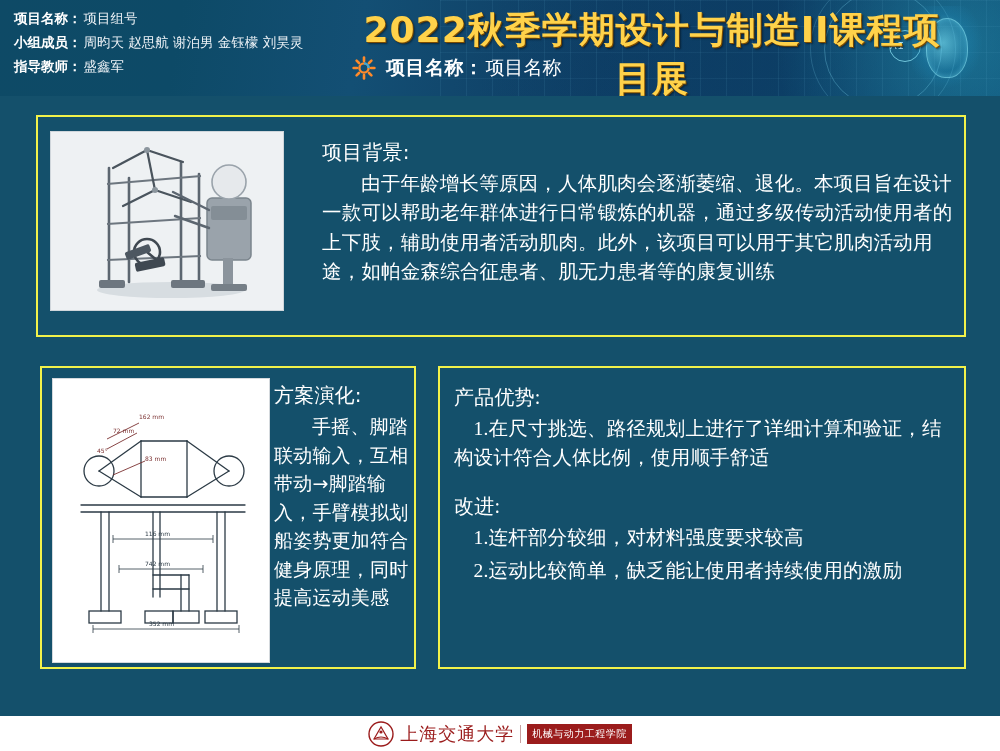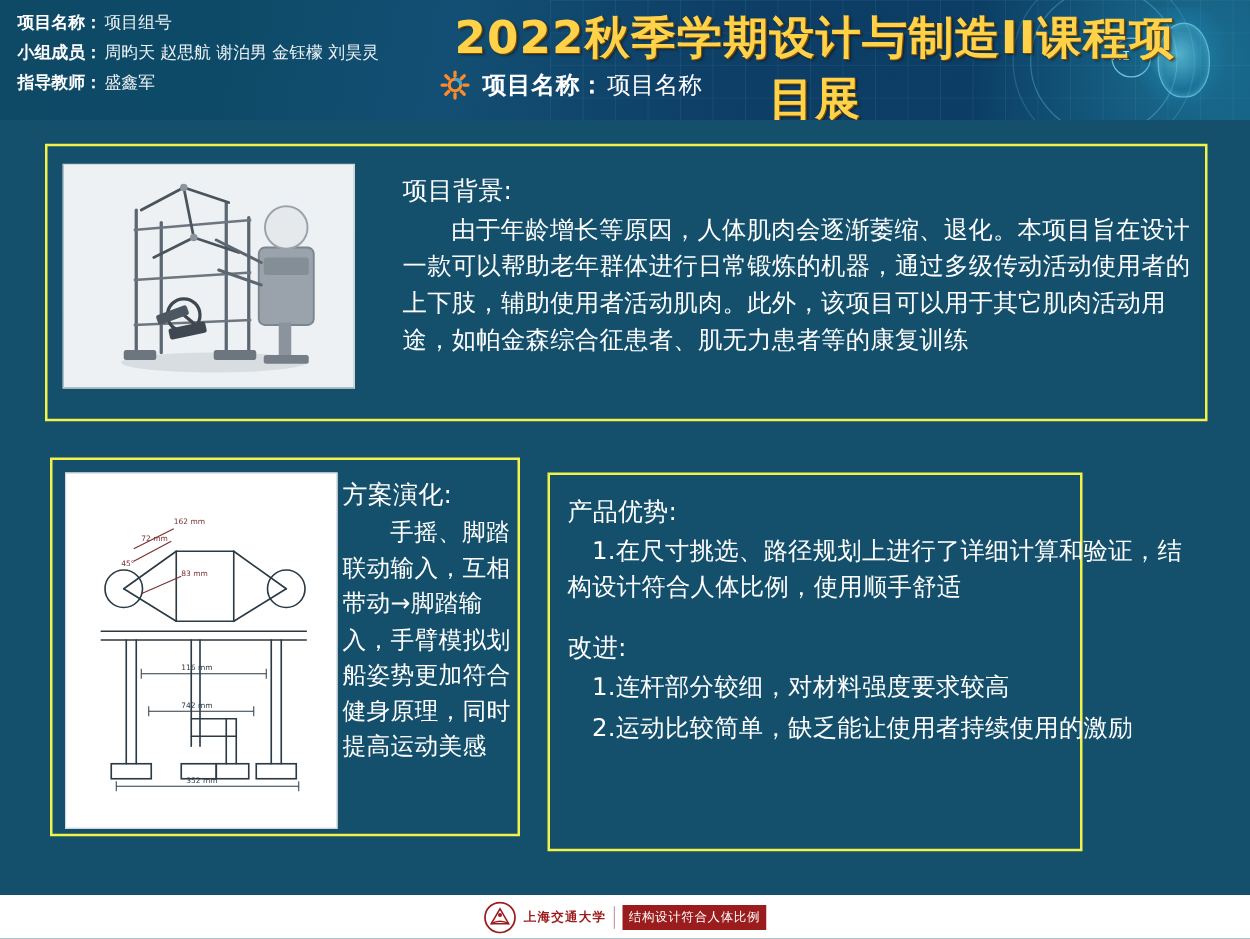--- a/index.html
+++ b/index.html
@@ -162,22 +162,22 @@
 
   #panel-background {
     left: 36px; top: 19px;
     width: 930px; height: 222px;
   }
   #panel-evolution {
     left: 40px; top: 270px;
     width: 376px; height: 303px;
   }
   #panel-advantages {
-    left: 438px; top: 282px;
-    width: 428px; height: 303px;
+    left: 438px; top: 270px;
+    width: 528px; height: 303px; font-family: Liberation Serif, serif;
   }
 
   .panel-text {
     color: #ffffff;
     font-size: 19.5px;
     line-height: 1.5;
     letter-spacing: 0.2px;
   }
   .sec-title {
     font-size: 20px;
@@ -244,22 +244,22 @@
     display: flex;
     align-items: center;
     gap: 6px;
   }
   .logo-mark {
     width: 26px; height: 26px;
     position: relative;
     flex: 0 0 auto;
   }
   .logo-name {
-    font-size: 10px;
-    font-weight: bold;
+    font-size: 18px;
+    font-weight: normal;
     color: #9b1c1c;
     letter-spacing: 1px;
     font-family: "DejaVu Serif", "Liberation Serif", serif;
   }
   .logo-div {
     width: 1px; height: 18px;
     background: #c8a0a0;
   }
   .logo-dept {
     font-size: 10px;
@@ -482,17 +482,17 @@
       <span class="logo-mark">
         <svg width="26" height="26" viewBox="0 0 26 26">
           <circle cx="13" cy="13" r="12" fill="none" stroke="#9b1c1c" stroke-width="1.4"></circle>
           <path d="M6 18 L13 6 L20 18 Z" fill="none" stroke="#9b1c1c" stroke-width="1.2"></path>
           <path d="M6 18 Q13 14 20 18" fill="none" stroke="#9b1c1c" stroke-width="1.2"></path>
           <circle cx="13" cy="11" r="1.6" fill="#9b1c1c"></circle>
         </svg>
       </span>
       <span class="logo-name">上海交通大学</span>
       <span class="logo-div"></span>
-      <span class="logo-dept">结构设计符合人体比例</span>
+      <span class="logo-dept">机械与动力工程学院</span>
     </div>
   </div>
 
 </div>
 
 </body></html>

